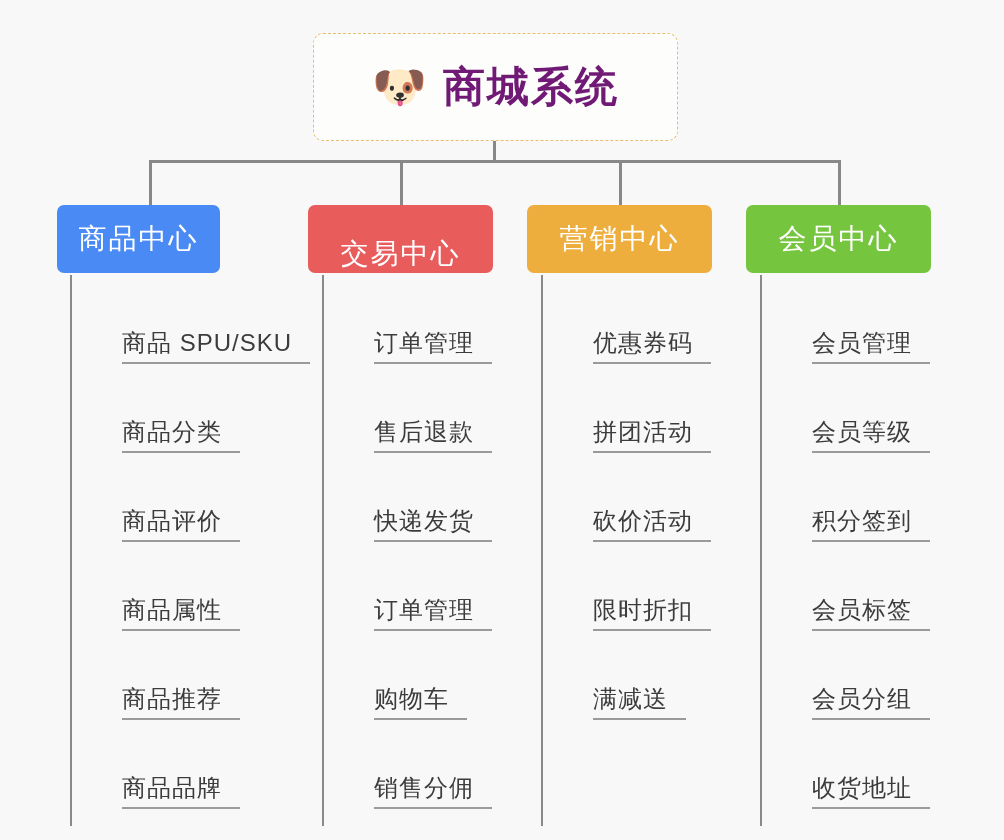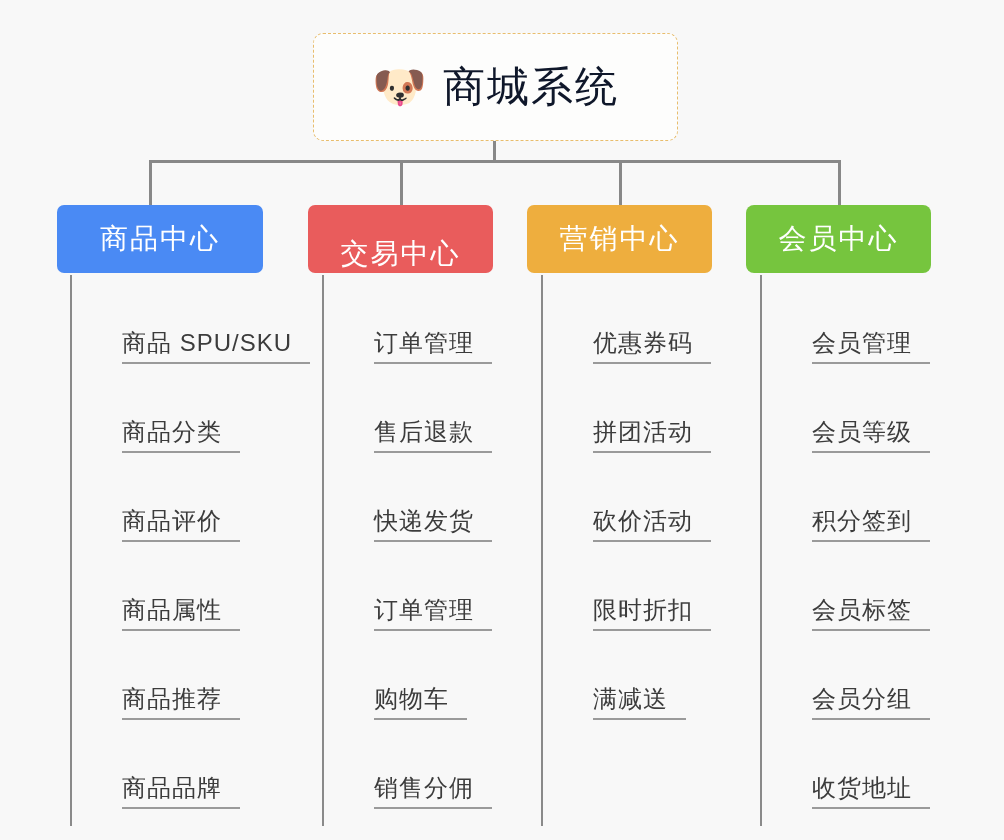--- a/index.html
+++ b/index.html
@@ -103,40 +103,40 @@
     letter-spacing: 1px;
   }
 </style>
 </head>
 <body style="background: rgb(248, 248, 248);">
 
 <div id="canvas">
 
   <div class="root-node" style="border-color: rgb(232, 189, 109); background: rgb(253, 253, 252);">
     <span class="root-emoji">🐶</span>
-    <span class="root-title" style="color: #0f172a;">商城系统</span>
+    <span class="root-title" style="color: #701a75; font-weight: bold;">商城系统</span>
   </div>
 
   <div class="conn conn-v" style="left:493px; top:141px; height:22px;"></div>
   <div class="conn conn-h" style="left:150px; top:160px; width:690px;"></div>
   <div class="conn conn-v" style="left:149px; top:160px; height:45px;"></div>
   <div class="conn conn-v" style="left:400px; top:160px; height:45px;"></div>
   <div class="conn conn-v" style="left:619px; top:160px; height:45px;"></div>
   <div class="conn conn-v" style="left:838px; top:160px; height:45px;"></div>
 
-  <div class="cat-header" style="left: 57px; top: 205px; width: 206px; background: rgb(74, 138, 244);">
+  <div class="cat-header" style="left: 57px; top: 205px; width: 163px; background: rgb(74, 138, 244);">
     <span>商品中心</span>
   </div>
   <div class="cat-header" style="left: 308px; top: 205px; width: 185px; background: rgb(233, 92, 92); align-items: flex-end;">
     <span>交易中心</span>
   </div>
   <div class="cat-header" style="left: 527px; top: 205px; width: 185px; background: rgb(238, 174, 62);">
     <span>营销中心</span>
   </div>
-  <div class="cat-header" style="left: 746px; top: 205px; width: 185px; background: rgb(118, 197, 62); border-radius: 8px;">
+  <div class="cat-header" style="left: 746px; top: 205px; width: 185px; background: rgb(118, 197, 62);">
     <span>会员中心</span>
   </div>
 
   <div class="branch" style="left:70px;">
     <div class="branch-spine" style="height:551px;"></div>
     <div class="leaf">
         <span class="leaf-label">商品 SPU/SKU</span>
       </div>
     <div class="leaf">
         <span class="leaf-label">商品分类</span>

